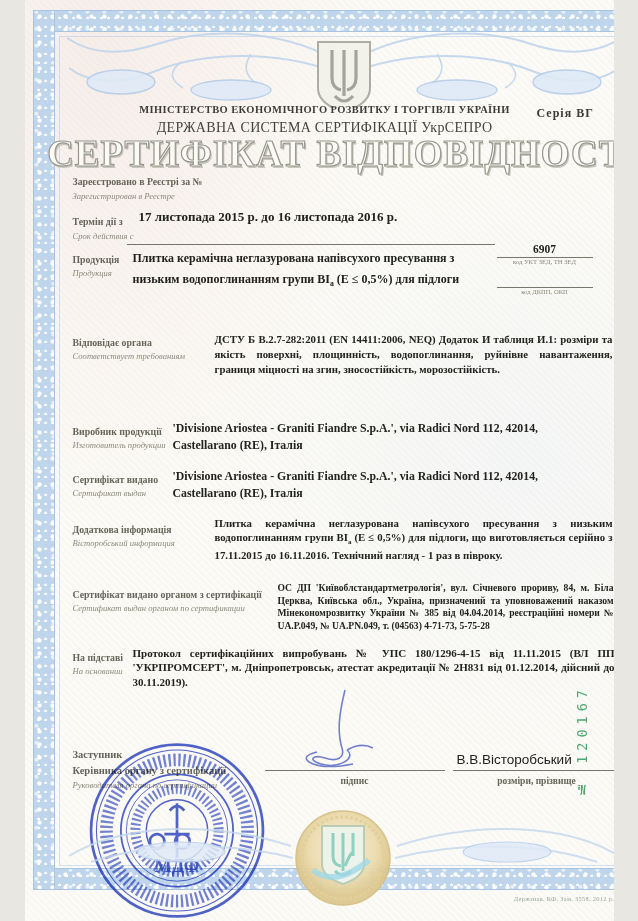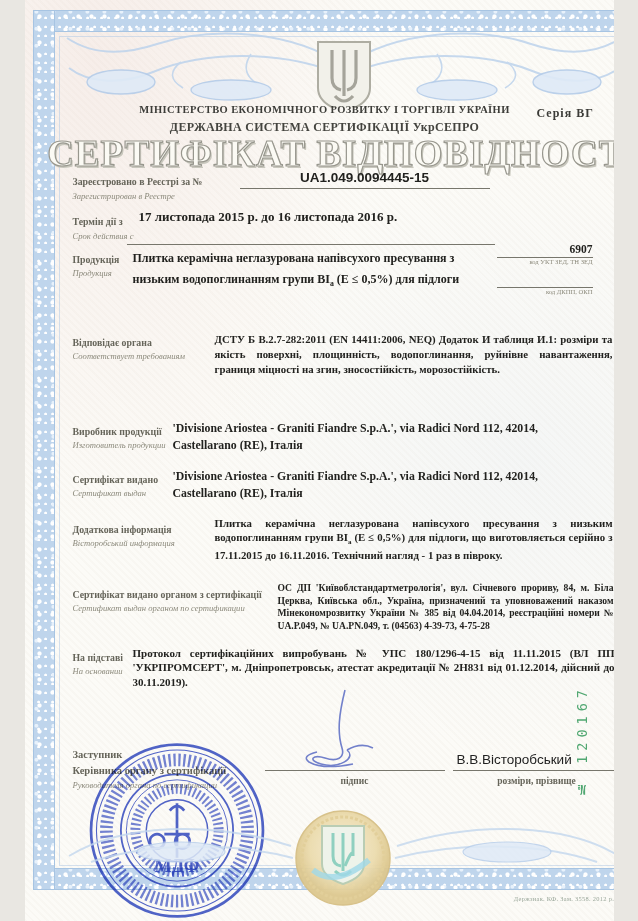--- a/index.html
+++ b/index.html
@@ -28,21 +28,21 @@
   .band-top{left:8px;top:10px;width:622px;height:22px;}
   .band-bottom{left:8px;top:868px;width:622px;height:22px;}
   .band-left{left:8px;top:10px;width:22px;height:880px;}
   .band-right{left:608px;top:10px;width:22px;height:880px;}
   .inner-rule{position:absolute;left:34px;top:36px;width:568px;height:828px;border:1px solid #b3cbe6;opacity:.55;}
   .crest{position:absolute;pointer-events:none;}
   
   .ministry{position:absolute;left:70px;top:104px;width:460px;text-align:center;
     font-weight:bold;font-size:10.5px;letter-spacing:.4px;color:#3c3c38;}
   .system{position:absolute;left:70px;top:120px;width:460px;text-align:center;
-    font-weight:bold;font-size:12px;letter-spacing:.3px;color:#44443f;}
+    font-weight:normal;font-size:14px;letter-spacing:.3px;color:#44443f;}
   .series{position:absolute;left:512px;top:106px;font-weight:bold;font-size:12px;letter-spacing:1px;color:#3c3c38;}
   .title{
     position:absolute;left:0;top:132px;width:638px;text-align:center;
     font-weight:bold;font-size:37px;letter-spacing:1px;
     color:#fbfaf4;-webkit-text-stroke:1.2px #98978e;
     text-shadow:1.5px 1.5px 0 #c8c7bd;
     font-family:"Liberation Serif","DejaVu Serif",serif;
   }
   
   .lbl{font-weight:bold;font-size:9.8px;color:#66655a;line-height:1.25;}
@@ -110,30 +110,29 @@
     </g>
   </svg>
 
   <div class="ministry">МІНІСТЕРСТВО ЕКОНОМІЧНОГО РОЗВИТКУ І ТОРГІВЛІ УКРАЇНИ</div>
   <div class="series">Серія ВГ</div>
   <div class="system">ДЕРЖАВНА СИСТЕМА СЕРТИФІКАЦІЇ УкрСЕПРО</div>
   <div class="title">СЕРТИФІКАТ ВІДПОВІДНОСТІ</div>
 
   <div class="abs lbl" style="left:48px;top:176px;">Зареєстровано в Реєстрі за №</div>
   <div class="abs lbl-ru" style="left:48px;top:191px;">Зарегистрирован в Реестре</div>
-  <div class="abs val regval uline" style="left:215px;top:170px;width:250px;text-align:center;font-size:13.5px;padding-bottom:3px;">UA1.049.0094445-15</div>
 
   <div class="abs lbl" style="left:48px;top:216px;">Термін дії з</div>
   <div class="abs lbl-ru" style="left:48px;top:231px;">Срок действия с</div>
   <div class="abs val uline" style="left:102px;top:209px;width:356px;font-size:13px;padding-bottom:19px;padding-left:12px;">17 листопада 2015 р.  до  16 листопада 2016 р.</div>
 
   <div class="abs lbl" style="left:48px;top:254px;">Продукція</div>
   <div class="abs lbl-ru" style="left:48px;top:268px;">Продукция</div>
   <div class="abs val" style="left:108px;top:248px;width:362px;font-size:12px;line-height:1.75;"><span>Плитка керамічна неглазурована напівсухого пресування з низьким водопоглинанням групи ВІ</span><sub>а</sub><span> (Е ≤ 0,5%) для підлоги</span></div>
-  <div class="code-block" style="left:472px;top:243px;width:96px;text-align:right;">
+  <div class="code-block" style="left:472px;top:243px;width:96px;">
     <div class="val" style="font-size:11.5px;">6907</div>
     <div class="code-line"></div>
     <div class="code-cap">код УКТ ЗЕД, ТН ЗЕД</div>
     <div class="code-line" style="margin-top:22px;"></div>
     <div class="code-cap">код ДКПП, ОКП</div>
   </div>
 
   <div class="abs lbl" style="left:48px;top:337px;">Відповідає органа</div>
   <div class="abs lbl-ru" style="left:48px;top:351px;">Соответствует требованиям</div>
   <div class="abs val just" style="left:190px;top:332px;width:398px;font-size:10.8px;line-height:1.38;">ДСТУ Б В.2.7-282:2011 (EN 14411:2006, NEQ) Додаток И таблиця И.1: розміри та якість поверхні, площинність, водопоглинання, руйнівне навантаження, границя міцності на згин, зносостійкість, морозостійкість.</div>
@@ -145,21 +144,21 @@
   <div class="abs lbl" style="left:48px;top:474px;">Сертифікат видано</div>
   <div class="abs lbl-ru" style="left:48px;top:488px;">Сертификат выдан</div>
   <div class="abs val" style="left:148px;top:468px;width:428px;font-size:11.8px;line-height:1.45;">'Divisione Ariostea - Graniti Fiandre S.p.A.', via Radici Nord 112, 42014, Castellarano (RE), Італія</div>
 
   <div class="abs lbl" style="left:48px;top:524px;">Додаткова інформація</div>
   <div class="abs lbl-ru" style="left:48px;top:538px;">Вісторобський информация</div>
   <div class="abs val just" style="left:190px;top:516px;width:398px;font-size:10.8px;line-height:1.32;"><span>Плитка керамічна неглазурована напівсухого пресування з низьким водопоглинанням групи ВІ</span><sub>а</sub><span> (Е ≤ 0,5%) для підлоги, що виготовляється серійно з 17.11.2015 до 16.11.2016. Технічний нагляд - 1 раз в півроку.</span></div>
 
   <div class="abs lbl" style="left:48px;top:589px;width:190px;">Сертифікат видано органом з сертифікації</div>
   <div class="abs lbl-ru" style="left:48px;top:603px;width:190px;">Сертификат выдан органом по сертификации</div>
-  <div class="abs val just" style="left:253px;top:582px;width:336px;font-size:9.6px;line-height:1.32;">ОС ДП 'Київоблстандартметрологія', вул. Січневого прориву, 84, м. Біла Церква, Київська обл., Україна, призначений та уповноважений наказом Мінекономрозвитку України № 385 від 04.04.2014, реєстраційні номери № UA.Р.049, № UA.РN.049, т. (04563) 4-39-73, 4-75-28</div>
+  <div class="abs val just" style="left:253px;top:582px;width:336px;font-size:9.6px;line-height:1.32;">ОС ДП 'Київоблстандартметрологія', вул. Січневого прориву, 84, м. Біла Церква, Київська обл., Україна, призначений та уповноважений наказом Мінекономрозвитку України № 385 від 04.04.2014, реєстраційні номери № UA.Р.049, № UA.РN.049, т. (04563) 4-71-73, 5-75-28</div>
 
   <div class="abs lbl" style="left:48px;top:652px;">На підставі</div>
   <div class="abs lbl-ru" style="left:48px;top:666px;">На основании</div>
   <div class="abs val just" style="left:108px;top:646px;width:482px;font-size:11px;line-height:1.3;">Протокол сертифікаційних випробувань № УПС 180/1296-4-15 від 11.11.2015 (ВЛ ПП 'УКРПРОМСЕРТ', м. Дніпропетровськ, атестат акредитації № 2Н831 від 01.12.2014, дійсний до 30.11.2019).</div>
 
   <div class="abs lbl" style="left:48px;top:748px;font-size:10.5px;">Заступник</div>
   <div class="abs lbl" style="left:48px;top:764px;font-size:10.5px;">Керівника органу з сертифікації</div>
   <div class="abs lbl-ru" style="left:48px;top:780px;">Руководителя органа по сертификации</div>
 
   <div class="sig-line" style="left:240px;top:770px;width:180px;"></div>

